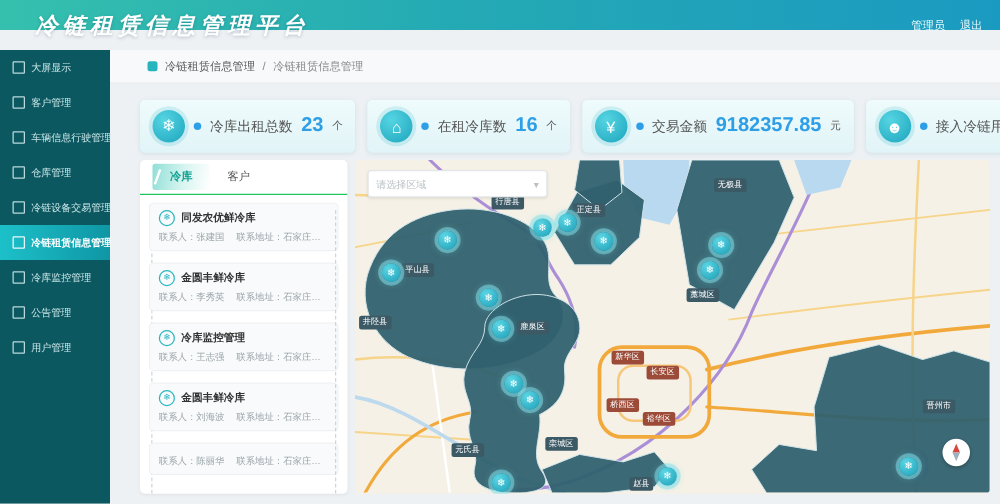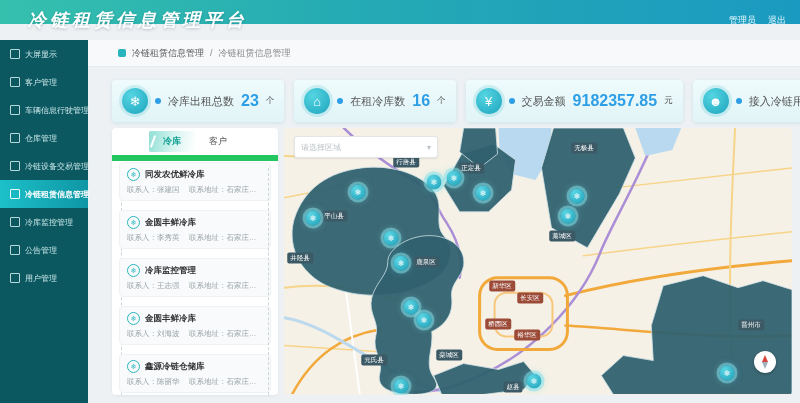--- a/index.html
+++ b/index.html
@@ -39,22 +39,22 @@
             display:flex;align-items:center;justify-content:center;
             box-shadow:0 0 0 3px rgba(42,182,201,.18);}
   .dot{flex:none;width:6px;height:6px;border-radius:50%;background:#2e9fe6;}
   .card-label{font-size:11px;color:#555;white-space:nowrap;}
   .card-value{font-size:16px;font-weight:bold;color:#2e9fe6;white-space:nowrap;}
   .card-unit{font-size:8.5px;color:#555;}
 
   
   .panel{position:absolute;left:112px;top:128px;width:166px;bottom:8px;background:#fff;
          border-radius:4px;overflow:hidden;box-shadow:0 1px 3px rgba(0,0,0,.06);}
-  .tabs{display:flex;align-items:center;height:27px;border-bottom:6px solid #22c55e;
-        padding:0 10px;justify-content:center;}
+  .tabs{display:flex;align-items:center;height:27px;border-bottom:1px solid #22c55e;
+        padding:0 10px;justify-content:flex-start;}
   .tab{font-size:9px;color:#555;padding:4px 14px;cursor:pointer;position:relative;}
   .tab.active{background:linear-gradient(100deg,#8fdfd6,#d9f5f1 55%,rgba(255,255,255,0));
               color:#14a293;font-weight:bold;border-radius:2px;}
   .tab.active::before{content:"";position:absolute;left:3px;top:4px;width:2px;height:13px;
                       background:#fff;transform:rotate(20deg);border-radius:1px;}
   .list{position:absolute;top:34px;left:7px;right:7px;bottom:0;overflow:hidden;}
   .list::before,.list::after{content:"";position:absolute;top:6px;bottom:0;width:0;
                              border-left:1px dashed #ccd6da;}
   .list::before{left:2px;} .list::after{right:2px;}
   .l-item{position:relative;background:#f8fafb;border:1px solid #eff2f4;border-radius:4px;
@@ -243,24 +243,20 @@
           <span class="l-ico">❄</span>
           <span>金圆丰鲜冷库</span>
         </div>
         <div class="l-sub">
           <span>联系人：</span><span>刘海波</span>
           　<span>联系地址：</span><span>石家庄市栾城区裕翔街219号</span>
         </div>
       </div>
 
       <div class="l-item">
-        <div class="l-title">
-          <span class="l-ico">❄</span>
-          <span>鑫源冷链仓储库</span>
-        </div>
         <div class="l-sub">
           <span>联系人：</span><span>陈丽华</span>
           　<span>联系地址：</span><span>石家庄市长安区中山东路101号</span>
         </div>
       </div>
 
     </div>
 </div>
 
 <div class="map">

